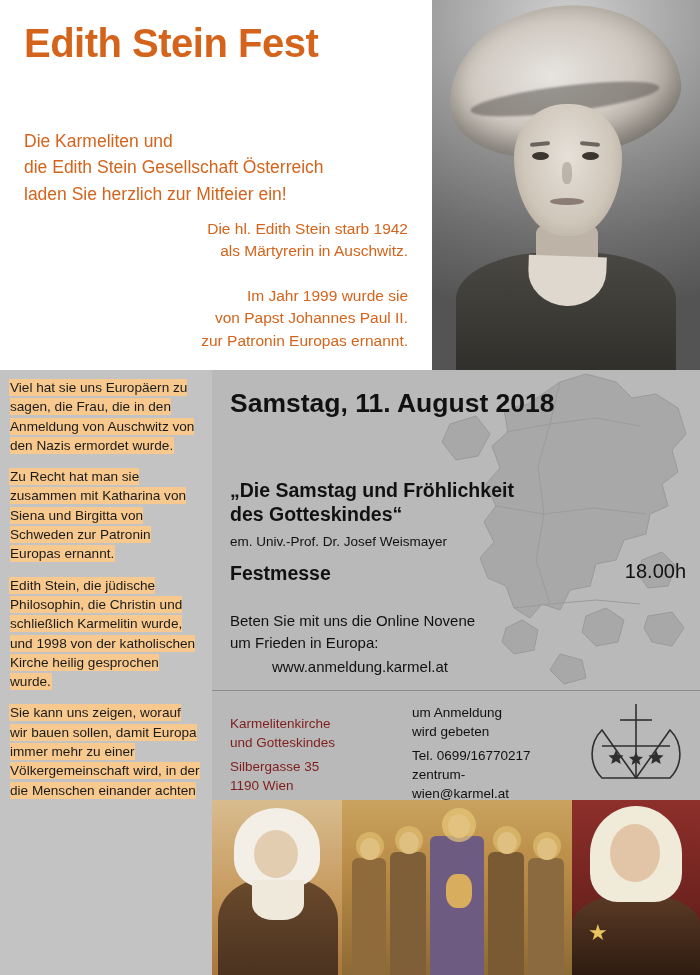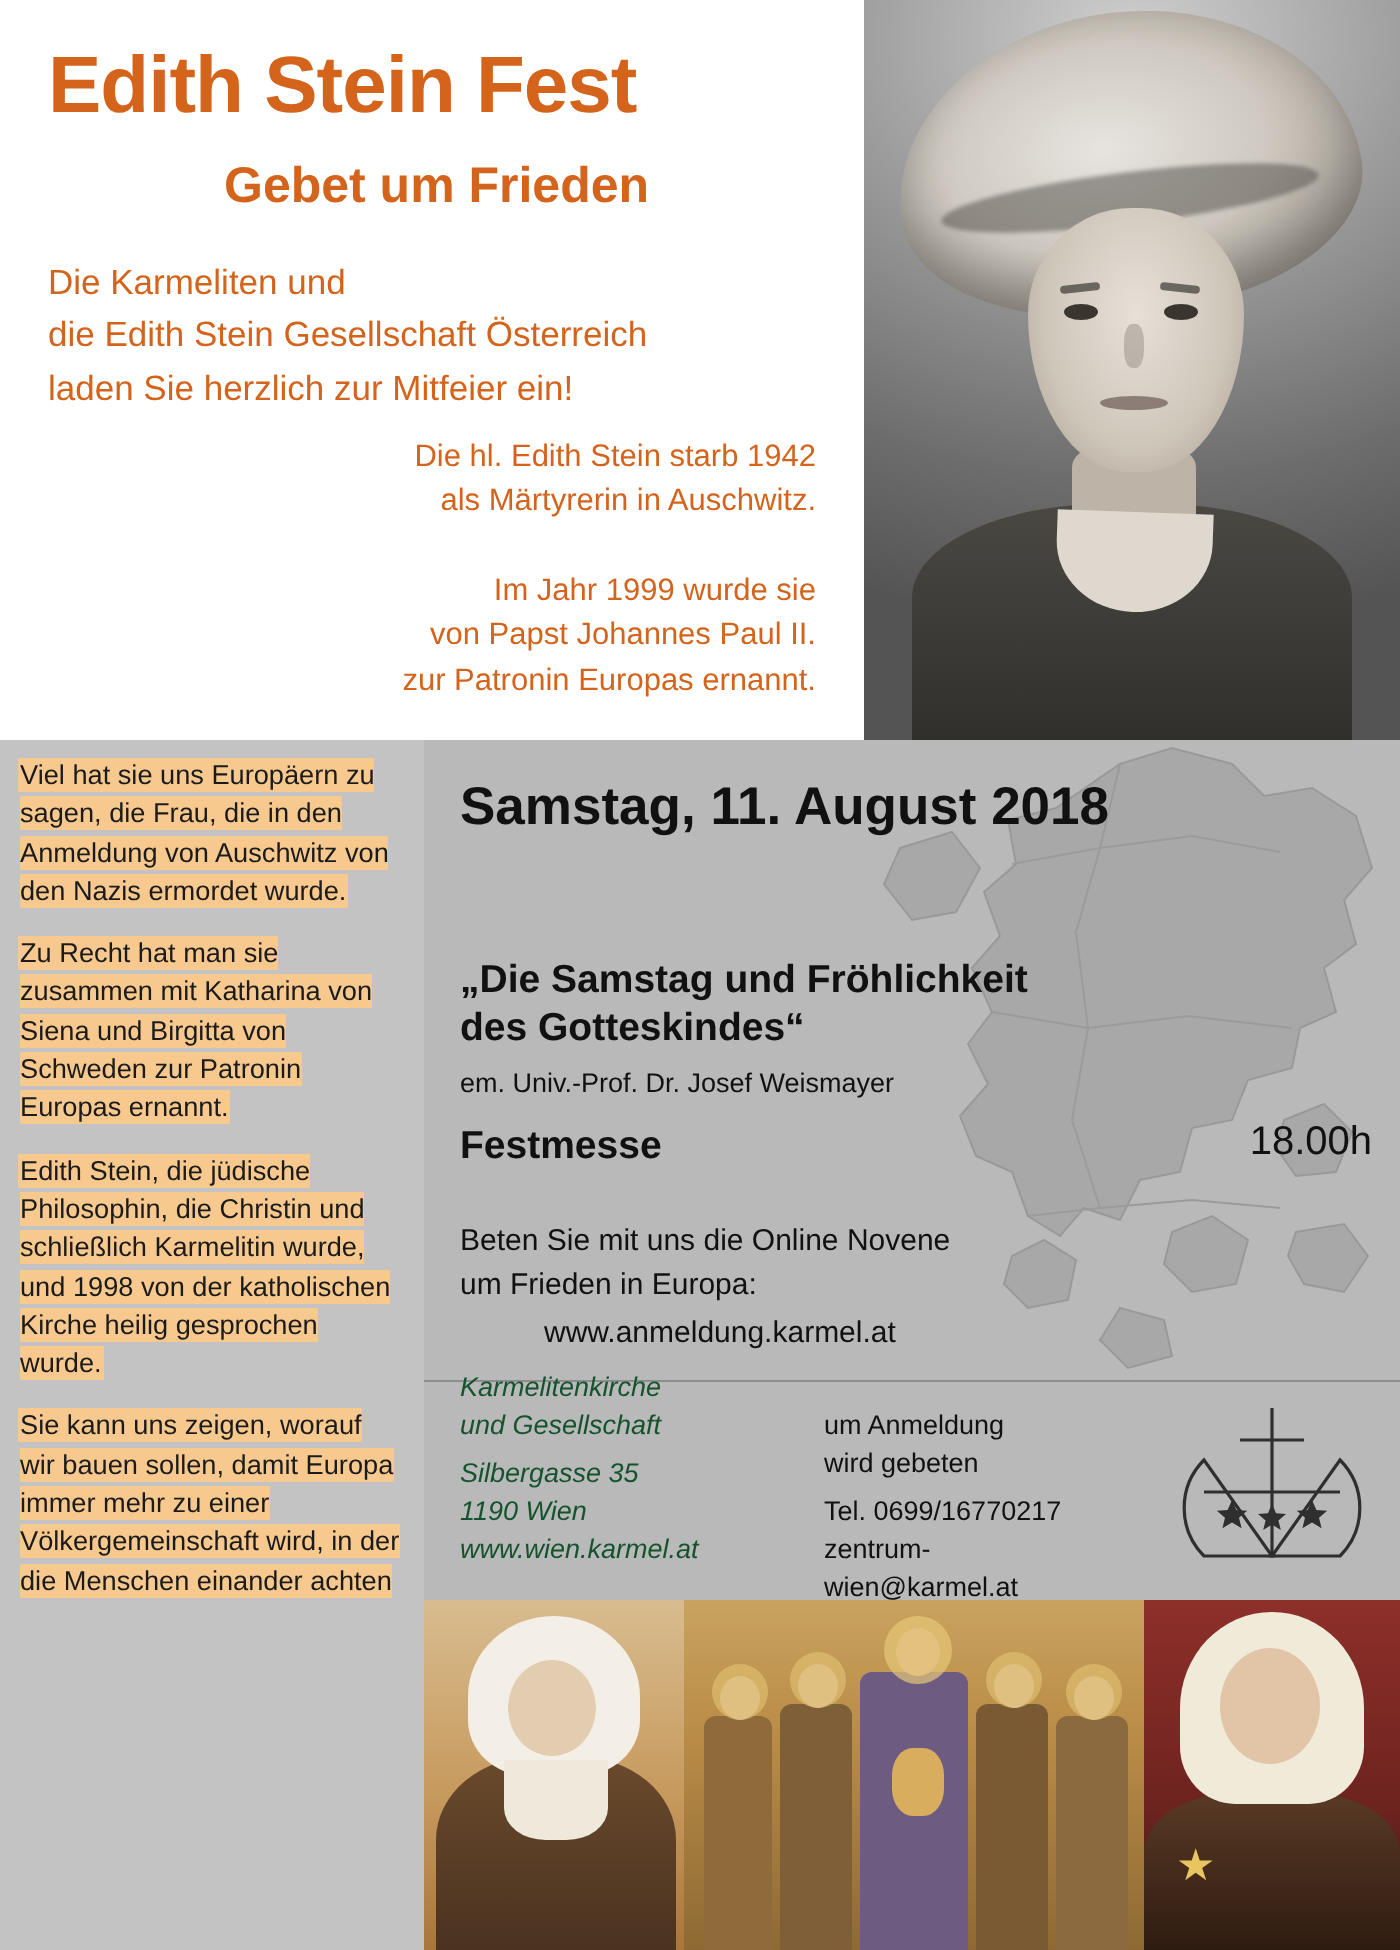--- a/index.html
+++ b/index.html
@@ -268,25 +268,24 @@
     margin-top: 2px;
   }
   .hr {
     position: absolute;
     left: 0; top: 320px;
     width: 488px; height: 1px;
     background: #8d8d8d;
   }
   .contact {
     position: absolute;
-    left: 18px; top: 315px;
+    left: 18px; top: 345px;
     font-size: 13.5px;
-    color: #14532d;
+    color: #7f1d1d;
     line-height: 1.38;
-    font-style: italic;
   }
   .contact2 {
     position: absolute;
     left: 200px; top: 334px;
     font-size: 13.5px;
     color: #111;
     line-height: 1.38;
   }
   .logo {
     position: absolute;
@@ -373,21 +372,20 @@
     position: absolute; left: 16px; top: 122px;
     color: #e8c560; font-size: 22px; line-height: 1;
   }
 </style>
 </head>
 <body>
 
 <div class="top">
   <div class="top-left">
     <div class="title">Edith Stein Fest</div>
-    <div class="subtitle">Gebet um Frieden</div>
     <div class="lead" style="white-space: pre-line;">Die Karmeliten und
 die Edith Stein Gesellschaft Österreich
 laden Sie herzlich zur Mitfeier ein!</div>
     <div class="note1" style="white-space: pre-line;">Die hl. Edith Stein starb 1942
 als Märtyrerin in Auschwitz.</div>
     <div class="note2" style="white-space: pre-line;">Im Jahr 1999 wurde sie
 von Papst Johannes Paul II.
 zur Patronin Europas ernannt.</div>
   </div>
 
@@ -449,21 +447,21 @@
     <div class="novene">
       <span style="white-space: pre-line;">Beten Sie mit uns die Online Novene
 um Frieden in Europa:</span>
       <span class="url">www.anmeldung.karmel.at</span>
     </div>
 
     <div class="hr"></div>
 
     <div class="contact">
       <div>Karmelitenkirche</div>
-      <div>und Gesellschaft</div>
+      <div>und Gotteskindes</div>
       <div style="height:6px;"></div>
       <div>Silbergasse 35</div>
       <div>1190 Wien</div>
       <div>www.wien.karmel.at</div>
     </div>
 
     <div class="contact2">
       <div>um Anmeldung</div>
       <div>wird gebeten</div>
       <div style="height:6px;"></div>

